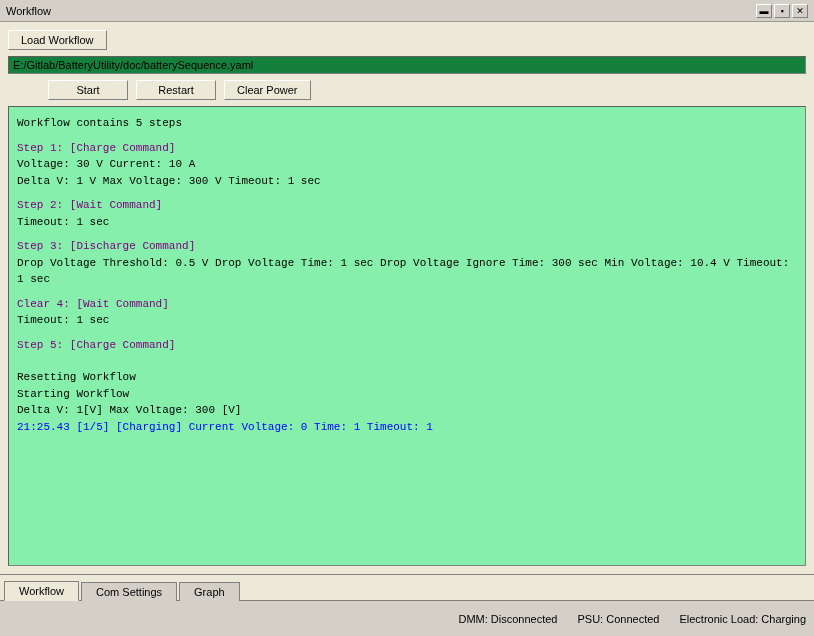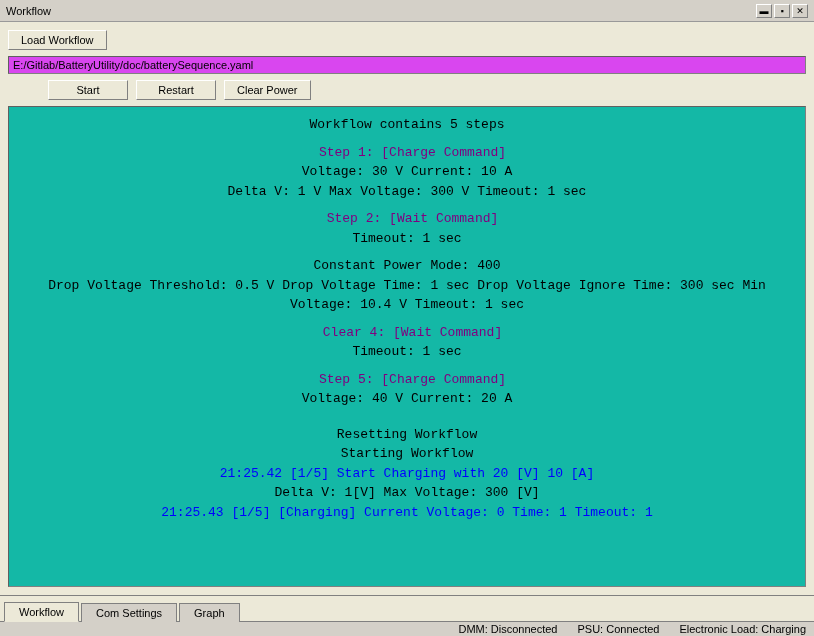--- a/index.html
+++ b/index.html
@@ -66,64 +66,62 @@
       font-size: 11px;
       cursor: pointer;
       color: #000;
       min-width: 80px;
     }
     .filepath-input {
       flex: 1;
       border: 1px solid #808080;
       border-top-color: #606060;
       border-left-color: #606060;
-      background: #d946ef;
+      background: #15803d;
       padding: 2px 4px;
       font-size: 11px;
       color: #000;
     }
     .action-buttons {
       display: flex;
       gap: 8px;
       margin-left: 40px;
     }
     .output-area {
       flex: 1;
-      background: #14b8a6;
+      background: #86efac;
       border: 1px solid #808080;
       border-top-color: #606060;
       border-left-color: #606060;
       padding: 8px;
       overflow-y: scroll;
       font-family: 'Courier New', monospace;
-      font-size: 13px;
+      font-size: 11px;
       line-height: 1.5;
       color: #000;
       position: relative;
-      text-align: center;
     }
     .output-area::-webkit-scrollbar {
       width: 16px;
     }
     .output-area::-webkit-scrollbar-track {
       background: #d4d0c8;
       border-left: 1px solid #808080;
     }
     .output-area::-webkit-scrollbar-thumb {
       background: #d4d0c8;
       border: 1px solid #fff;
       border-bottom-color: #808080;
       border-right-color: #808080;
     }
     .output-line {
       display: block;
     }
     .output-line.colored {
       color: #800080;
-      margin-left: 11px;
     }
     .output-line.blue {
       color: #0000ff;
     }
     .output-spacer {
       display: block;
       height: 8px;
     }
     .tabs-bar {
       background: #ece9d8;
@@ -151,21 +149,21 @@
       font-weight: normal;
     }
     .status-bar {
       background: #d4d0c8;
       border-top: 1px solid #808080;
       display: flex;
       align-items: center;
       justify-content: flex-end;
       padding: 2px 8px;
       gap: 20px;
-      height: 15px;
+      height: 36px;
       flex-shrink: 0;
       font-size: 11px;
     }
     .status-item {
       color: #000;
     }
   </style>
 </head>
 <body>
 
@@ -197,33 +195,31 @@
   <div class="output-area" id="output-area">
   <span class="output-line">Workflow contains 5 steps</span>
       <span class="output-spacer"></span>
       <span class="output-line colored">Step 1: [Charge Command]</span>
       <span class="output-line">Voltage: 30 V Current: 10 A</span>
       <span class="output-line">Delta V: 1 V Max Voltage: 300 V Timeout: 1 sec</span>
       <span class="output-spacer"></span>
       <span class="output-line colored">Step 2: [Wait Command]</span>
       <span class="output-line">Timeout: 1 sec</span>
       <span class="output-spacer"></span>
-      <span class="output-line">Constant Power Mode: 400</span>
+      <span class="output-line colored">Step 3: [Discharge Command]</span>
       <span class="output-line">Drop Voltage Threshold: 0.5 V Drop Voltage Time: 1 sec Drop Voltage Ignore Time: 300 sec Min Voltage: 10.4 V Timeout: 1 sec</span>
       <span class="output-spacer"></span>
       <span class="output-line colored">Clear 4: [Wait Command]</span>
       <span class="output-line">Timeout: 1 sec</span>
       <span class="output-spacer"></span>
       <span class="output-line colored">Step 5: [Charge Command]</span>
-      <span class="output-line">Voltage: 40 V Current: 20 A</span>
       <span class="output-spacer"></span>
       <span class="output-spacer"></span>
       <span class="output-line">Resetting Workflow</span>
       <span class="output-line">Starting Workflow</span>
-      <span class="output-line blue">21:25.42 [1/5] Start Charging with 20 [V] 10 [A]</span>
       <span class="output-line">Delta V: 1[V] Max Voltage: 300 [V]</span>
       <span class="output-line blue">21:25.43 [1/5] [Charging] Current Voltage: 0 Time: 1 Timeout: 1</span>
     </div>
 
 </div>
 
 <div class="tabs-bar">
 <div class="tab active">Workflow</div>
     <div class="tab">Com Settings</div>
     <div class="tab">Graph</div>

